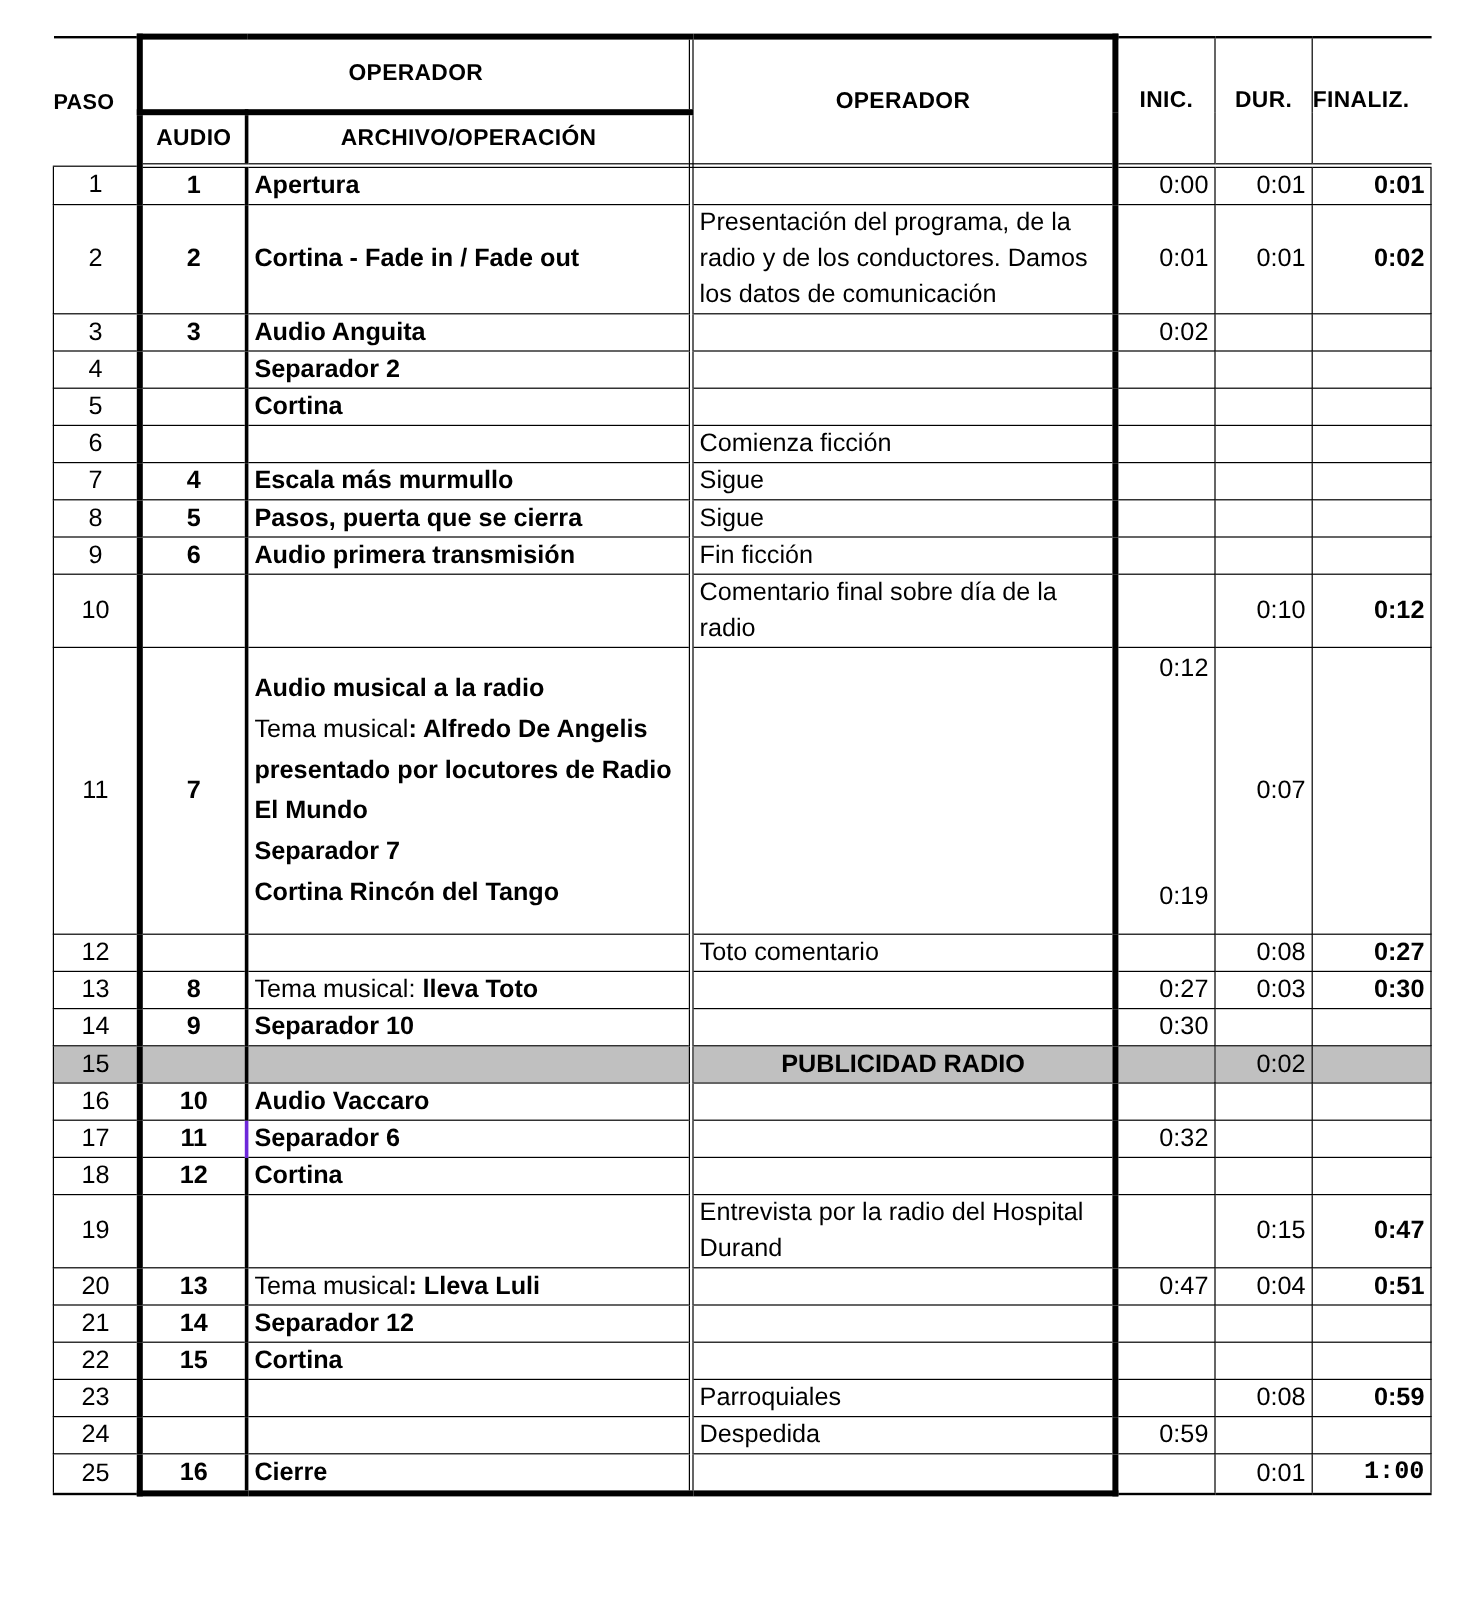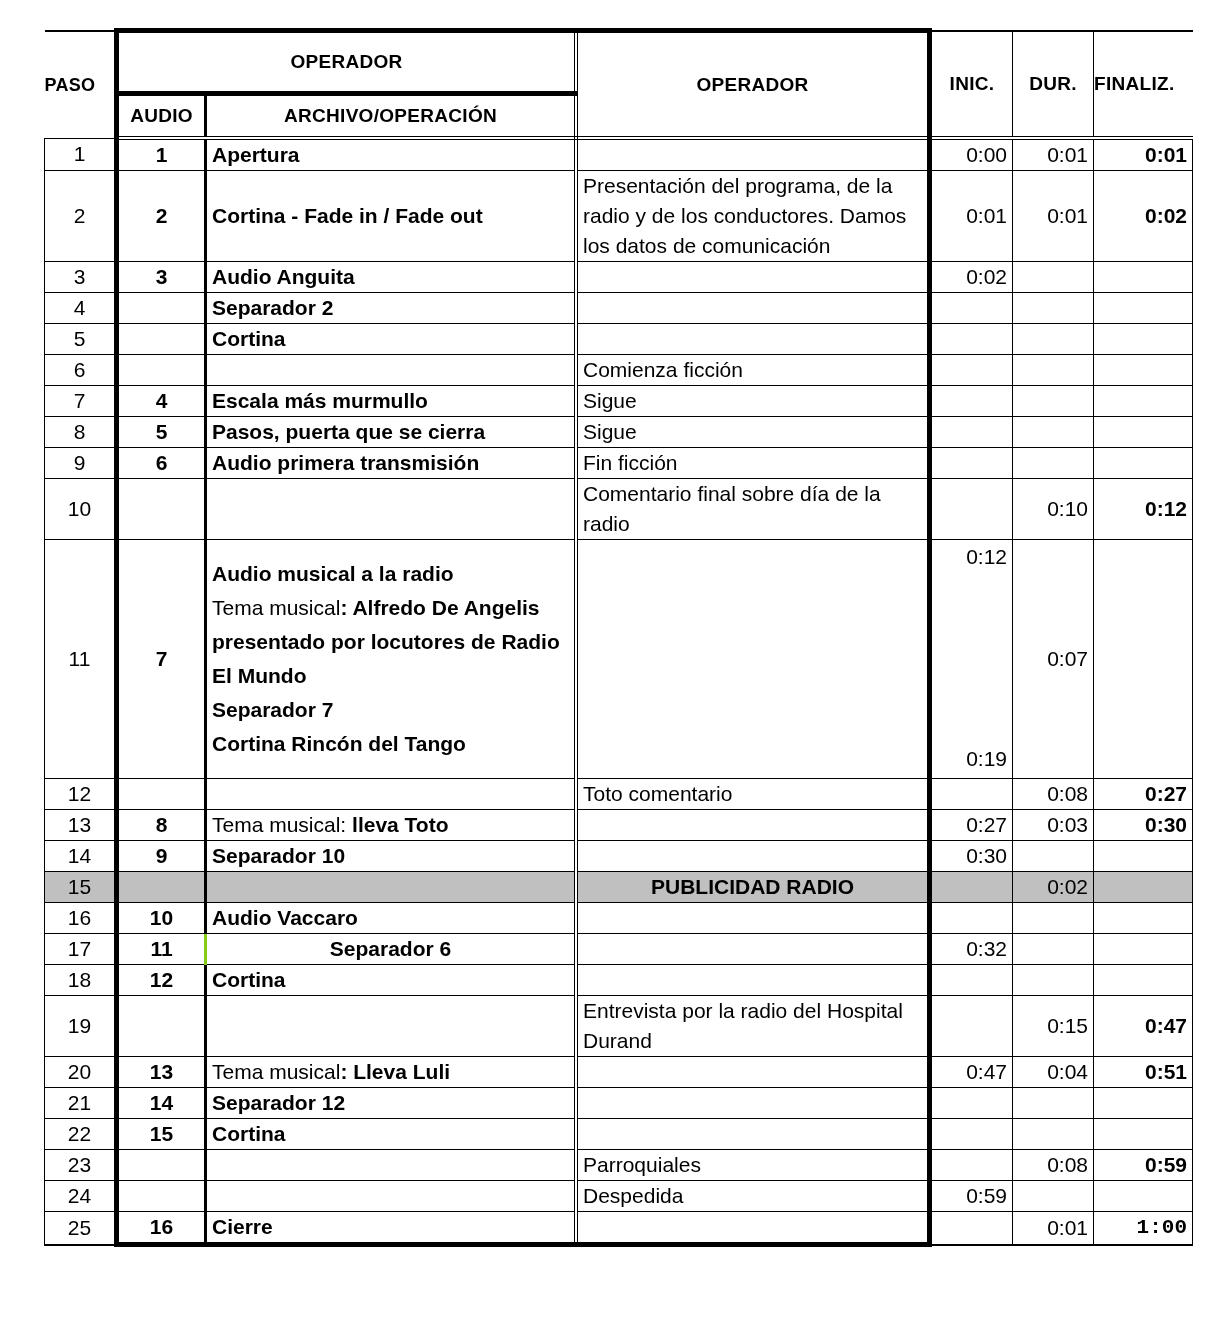--- a/index.html
+++ b/index.html
@@ -148,21 +148,21 @@
           <td class="c-audio thickL">7</td>
           <td class="c-arch wrap" style="border-left:3px solid #000;line-height:34px;">
             <div><span style="font-weight: bold;">Audio musical a la radio</span></div>
             <div><span style="font-weight: normal;">Tema musical</span><span style="font-weight: bold;">: Alfredo De Angelis presentado por locutores de Radio El Mundo</span></div>
             <div><span style="font-weight: bold;">Separador 7</span></div>
             <div><span style="font-weight: bold;">Cortina Rincón del Tango</span></div>
           </td>
           <td class="c-est dblL thickR wrap" style="line-height:30px;"></td>
           <td class="c-ini" style="position:relative;height:238px;">
             <span style="font-weight: normal; position: absolute; top: 2px; right: 5px;">0:12</span>
-            <span style="font-weight: normal; position: absolute; bottom: 4px; right: 5px;">0:19</span>
+            <span style="font-weight: normal; position: absolute; bottom: 16px; right: 5px;">0:19</span>
           </td>
           <td class="c-dur">0:07</td>
           <td class="c-fin"></td>
         </tr>
         <tr>
           <td class="c-paso">12</td>
           <td class="c-audio thickL"></td>
           <td class="c-arch" style="border-left:3px solid #000;"></td>
           <td class="c-est dblL thickR wrap" style="line-height:30px;">Toto comentario</td>
           <td class="c-ini"></td>
@@ -201,21 +201,21 @@
           <td class="c-audio thickL">10</td>
           <td class="c-arch" style="border-left:3px solid #000;">Audio Vaccaro</td>
           <td class="c-est dblL thickR wrap" style="line-height:30px;"></td>
           <td class="c-ini"></td>
           <td class="c-dur"></td>
           <td class="c-fin"></td>
         </tr>
         <tr>
           <td class="c-paso">17</td>
           <td class="c-audio thickL">11</td>
-          <td class="c-arch" style="border-left:3px solid #84cc16;text-align:center;">Separador 6</td>
+          <td class="c-arch" style="border-left:3px solid #6d28d9;">Separador 6</td>
           <td class="c-est dblL thickR wrap" style="line-height:30px;"></td>
           <td class="c-ini">0:32</td>
           <td class="c-dur"></td>
           <td class="c-fin"></td>
         </tr>
         <tr>
           <td class="c-paso">18</td>
           <td class="c-audio thickL">12</td>
           <td class="c-arch" style="border-left:3px solid #000;">Cortina</td>
           <td class="c-est dblL thickR wrap" style="line-height:30px;"></td>

